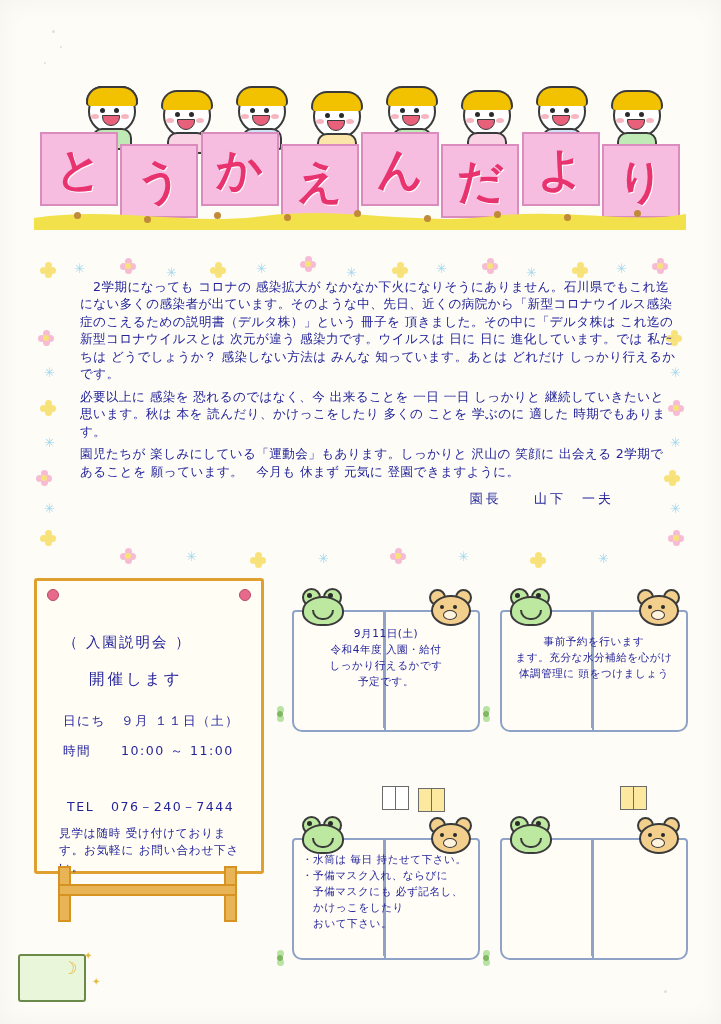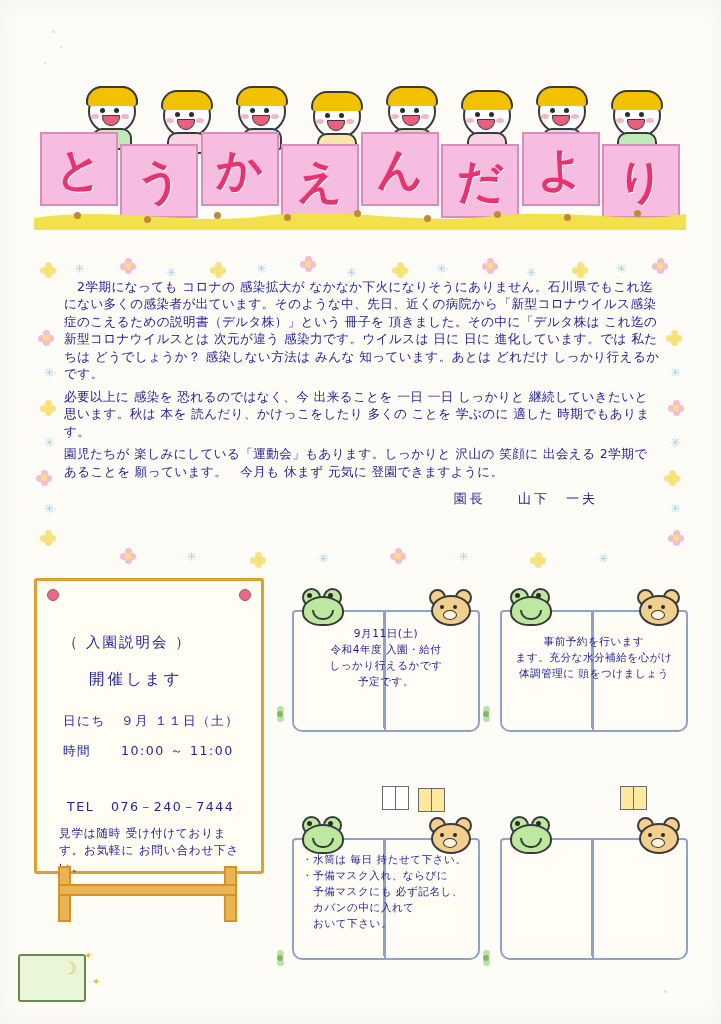--- a/index.html
+++ b/index.html
@@ -164,21 +164,21 @@
   .snow {
     position: absolute;
     color: #9fd6ef;
     font-size: 13px;
     line-height: 1;
   }
 
   
   .letter {
     position: absolute;
-    left: 64px;
+    left: 80px;
     top: 278px;
     width: 600px;
   }
   .letter p {
     margin: 0 0 5.5px 0;
     font-size: 12.6px;
     line-height: 1.38;
     color: #24249a;
     letter-spacing: .4px;
     font-family: "DejaVu Sans", sans-serif;
@@ -805,21 +805,21 @@
       <div class="b-ear l"></div>
         <div class="b-ear r"></div>
       <div class="b-head"></div>
       <div class="b-eye l"></div>
         <div class="b-eye r"></div>
       <div class="b-snout"></div>
     </div>
     <div class="book-text left-align" style="white-space:pre-line;top:24px;left:10px;width:168px;">・水筒は 毎日 持たせて下さい。
 ・予備マスク入れ、ならびに
 　予備マスクにも 必ず記名し、
-　カバンの中に入れて
+　かけっこをしたり
 　おいて下さい。</div>
   </div>
 
   <div class="book" style="left:500px;top:828px;">
     <div class="page-l"></div>
       <div class="page-r"></div>
       <div class="spine"></div>
     <div class="frog">
       <div class="f-eye l"></div>
         <div class="f-eye r"></div>

